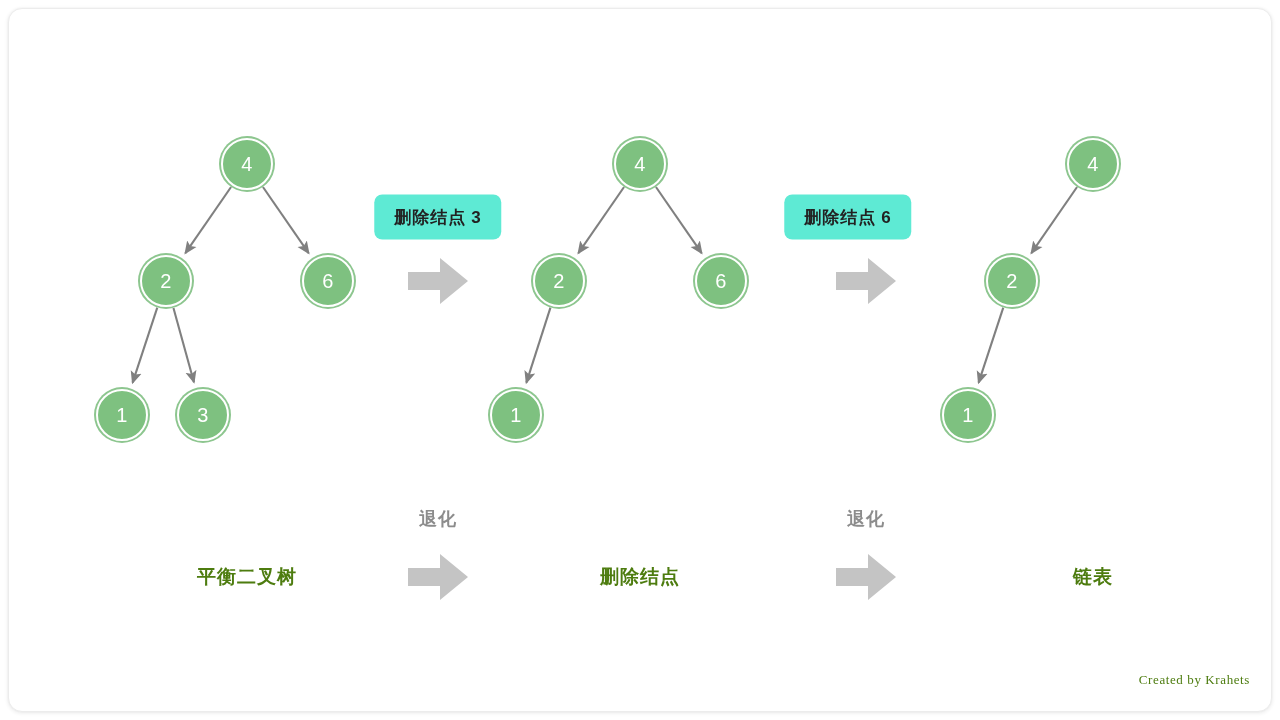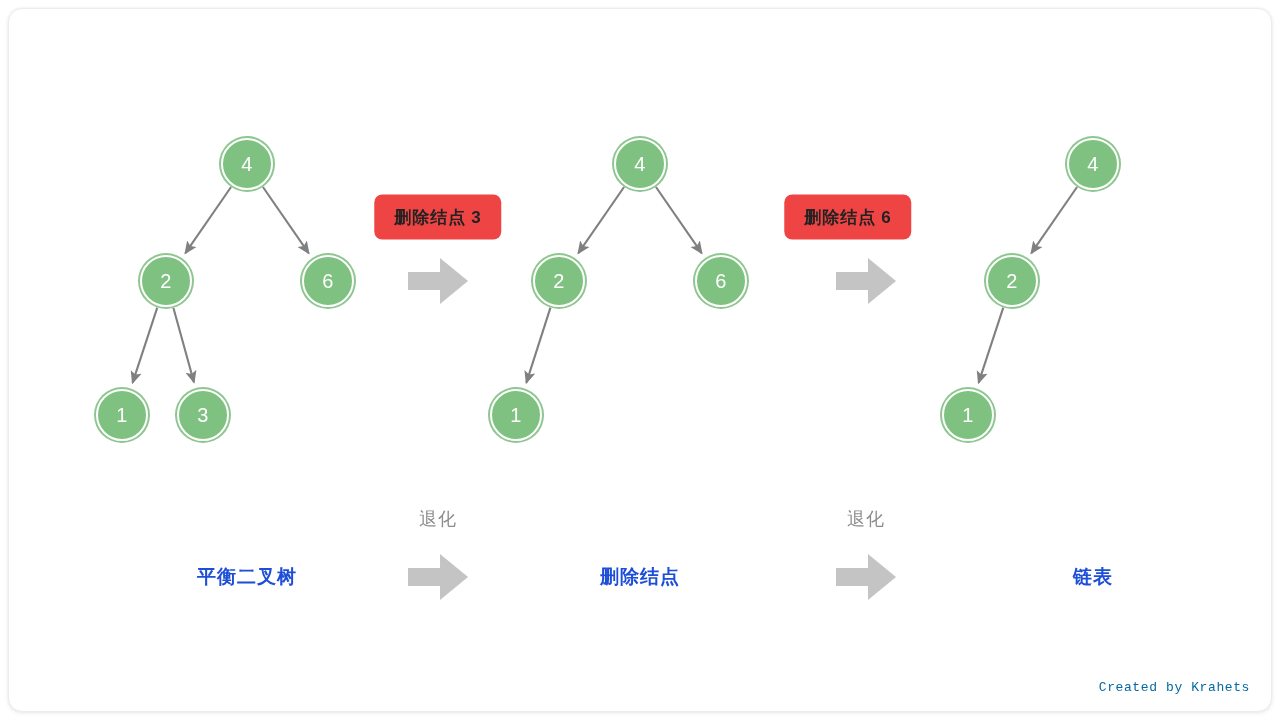--- a/index.html
+++ b/index.html
@@ -59,61 +59,61 @@
     justify-content: center;
     color: #ffffff;
     font-size: 20px;
     font-weight: 400;
     line-height: 1;
     letter-spacing: 0.5px;
   }
   .chip {
     position: absolute;
     transform: translate(-50%, -50%);
-    background: #ef4444;
+    background: #5eead4;
     border-radius: 8px;
     padding: 11px 20px;
     color: #222222;
     font-size: 17px;
     font-weight: bold;
     white-space: nowrap;
     letter-spacing: 1px;
   }
   .chip .num { margin-left: 5px; }
   .blockarrow {
     position: absolute;
     transform: translate(-50%, -50%);
     width: 64px;
     height: 52px;
   }
   .caption {
     position: absolute;
     transform: translate(-50%, -50%);
-    color: #1d4ed8;
+    color: #4d7c0f;
     font-size: 19px;
     font-weight: bold;
     white-space: nowrap;
     letter-spacing: 1px;
   }
   .steplabel {
     position: absolute;
     transform: translate(-50%, -50%);
     color: #8c8c8c;
     font-size: 18px;
-    font-weight: normal;
+    font-weight: bold;
     white-space: nowrap;
     letter-spacing: 1px;
     text-align: right;
   }
   .credit {
     position: absolute;
     right: 30px;
-    bottom: 25px;
-    color: #0369a1;
-    font-family: Liberation Mono, monospace;
+    bottom: 32px;
+    color: #4d7c0f;
+    font-family: Liberation Serif, serif;
     font-size: 13px;
     letter-spacing: 0.6px;
   }
 </style>
 </head>
 <body>
 
 <div id="root">
   <div class="card"></div>
 

